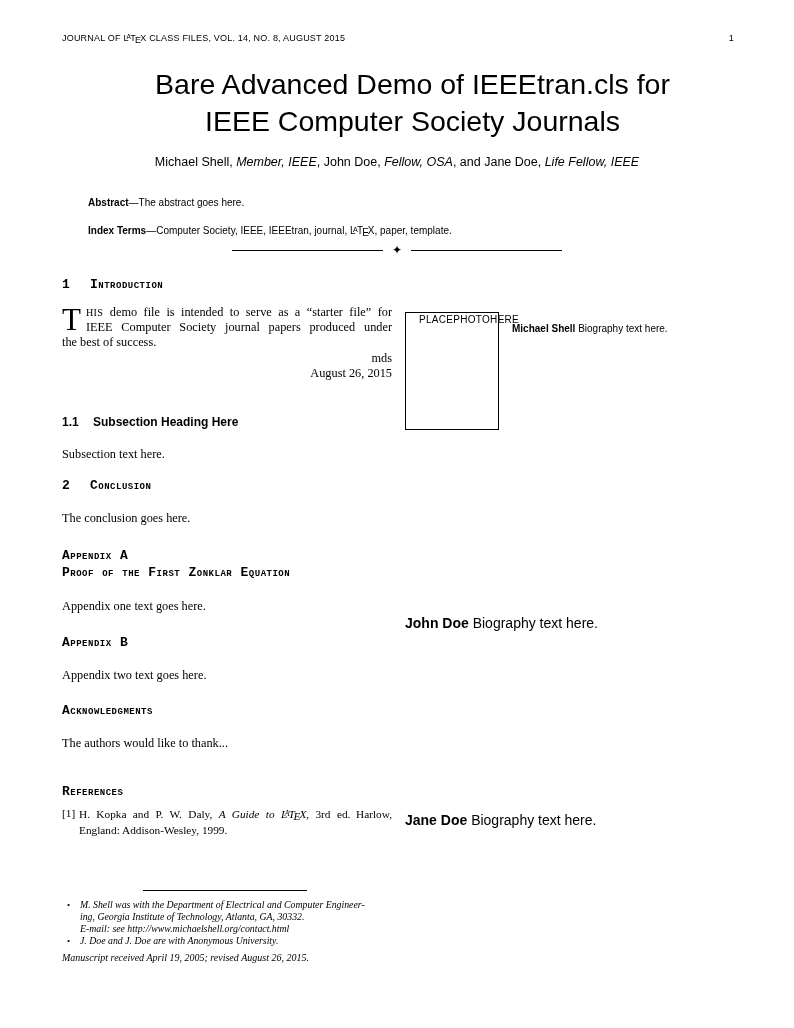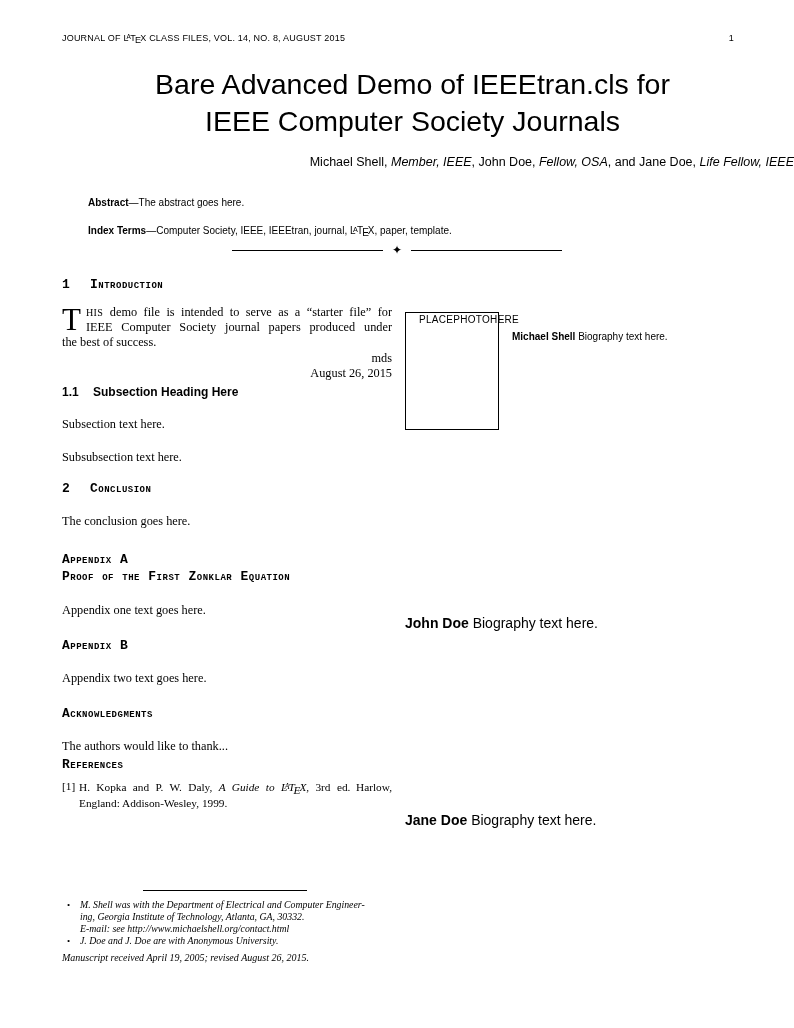--- a/index.html
+++ b/index.html
@@ -45,21 +45,21 @@
     font-family: "Liberation Sans", "DejaVu Sans", sans-serif;
     font-weight: 400;
     font-size: 28.5px;
     line-height: 37px;
     padding-left: 31px;
   }
   .paper-title .t-line { display: block; }
   .author-line {
     position: absolute;
     top: 155px; left: 0; right: 0;
-    text-align: right;
+    text-align: center;
     font-family: "Liberation Sans", "DejaVu Sans", sans-serif;
     font-size: 12.5px;
   }
   .author-line .it { font-style: italic; }
   
   .abstract-block, .index-block {
     position: absolute;
     left: 88px; right: 86px;
     font-family: "Liberation Sans", "DejaVu Sans", sans-serif;
     font-size: 10px;
@@ -99,21 +99,21 @@
     line-height: 14px;
   }
   .h-sub { font-weight: bold; }
   .h-sub .h-num { display: inline-block; width: 31px; }
   .h-subsub { font-style: italic; }
   .h-subsub .h-num { display: inline-block; width: 40px; }
   
   .body-text { line-height: 15.2px; }
   .mt-intro { margin-top: 13px; }
   .mt-body { margin-top: 18px; }
-  .mt-h22 { margin-top: 4px; }
+  .mt-h22 { margin-top: 34px; }
   .mt-h17 { margin-top: 17px; }
   .mt-h21 { margin-top: 21px; }
   .pline {
     line-height: 15.2px;
     text-align: justify;
     text-align-last: justify;
   }
   .pline.last { text-align-last: left; }
   .dropcap {
     float: left;
@@ -145,21 +145,21 @@
     justify-content: center;
     text-align: center;
     font-family: "Liberation Sans", "DejaVu Sans", sans-serif;
     font-size: 10px;
     line-height: 14px;
     letter-spacing: 0.3px;
     padding-left: 34px;
   }
   .bio-text {
     margin-left: 13px;
-    margin-top: 18px;
+    margin-top: 10px;
     font-family: "Liberation Sans", "DejaVu Sans", sans-serif;
     font-size: 10px;
     line-height: 13px;
   }
   .bio-abs {
     position: absolute; left: 0; right: 0;
     font-family: "Liberation Sans", "DejaVu Sans", sans-serif;
     font-size: 14px;
     line-height: 13px;
   }
@@ -233,21 +233,20 @@
     </div>
 
     <div class="signoff">mds</div>
     <div class="signoff">August 26, 2015</div>
 
     <div class="h-sub mt-h22">
       <span class="h-num">1.1</span><span>Subsection Heading Here</span>
     </div>
     <div class="body-text mt-body">Subsection text here.</div>
 
-    <div class="body-text mt-body">Subsubsection text here.</div>
 
     <div class="h-sec mt-h17">
       <span class="h-num">2</span><span>Conclusion</span>
     </div>
     <div class="body-text mt-body">The conclusion goes here.</div>
 
     <div class="h-sec h-app mt-h21">
       <div>Appendix A</div>
       <div>Proof of the First Zonklar Equation</div>
     </div>

